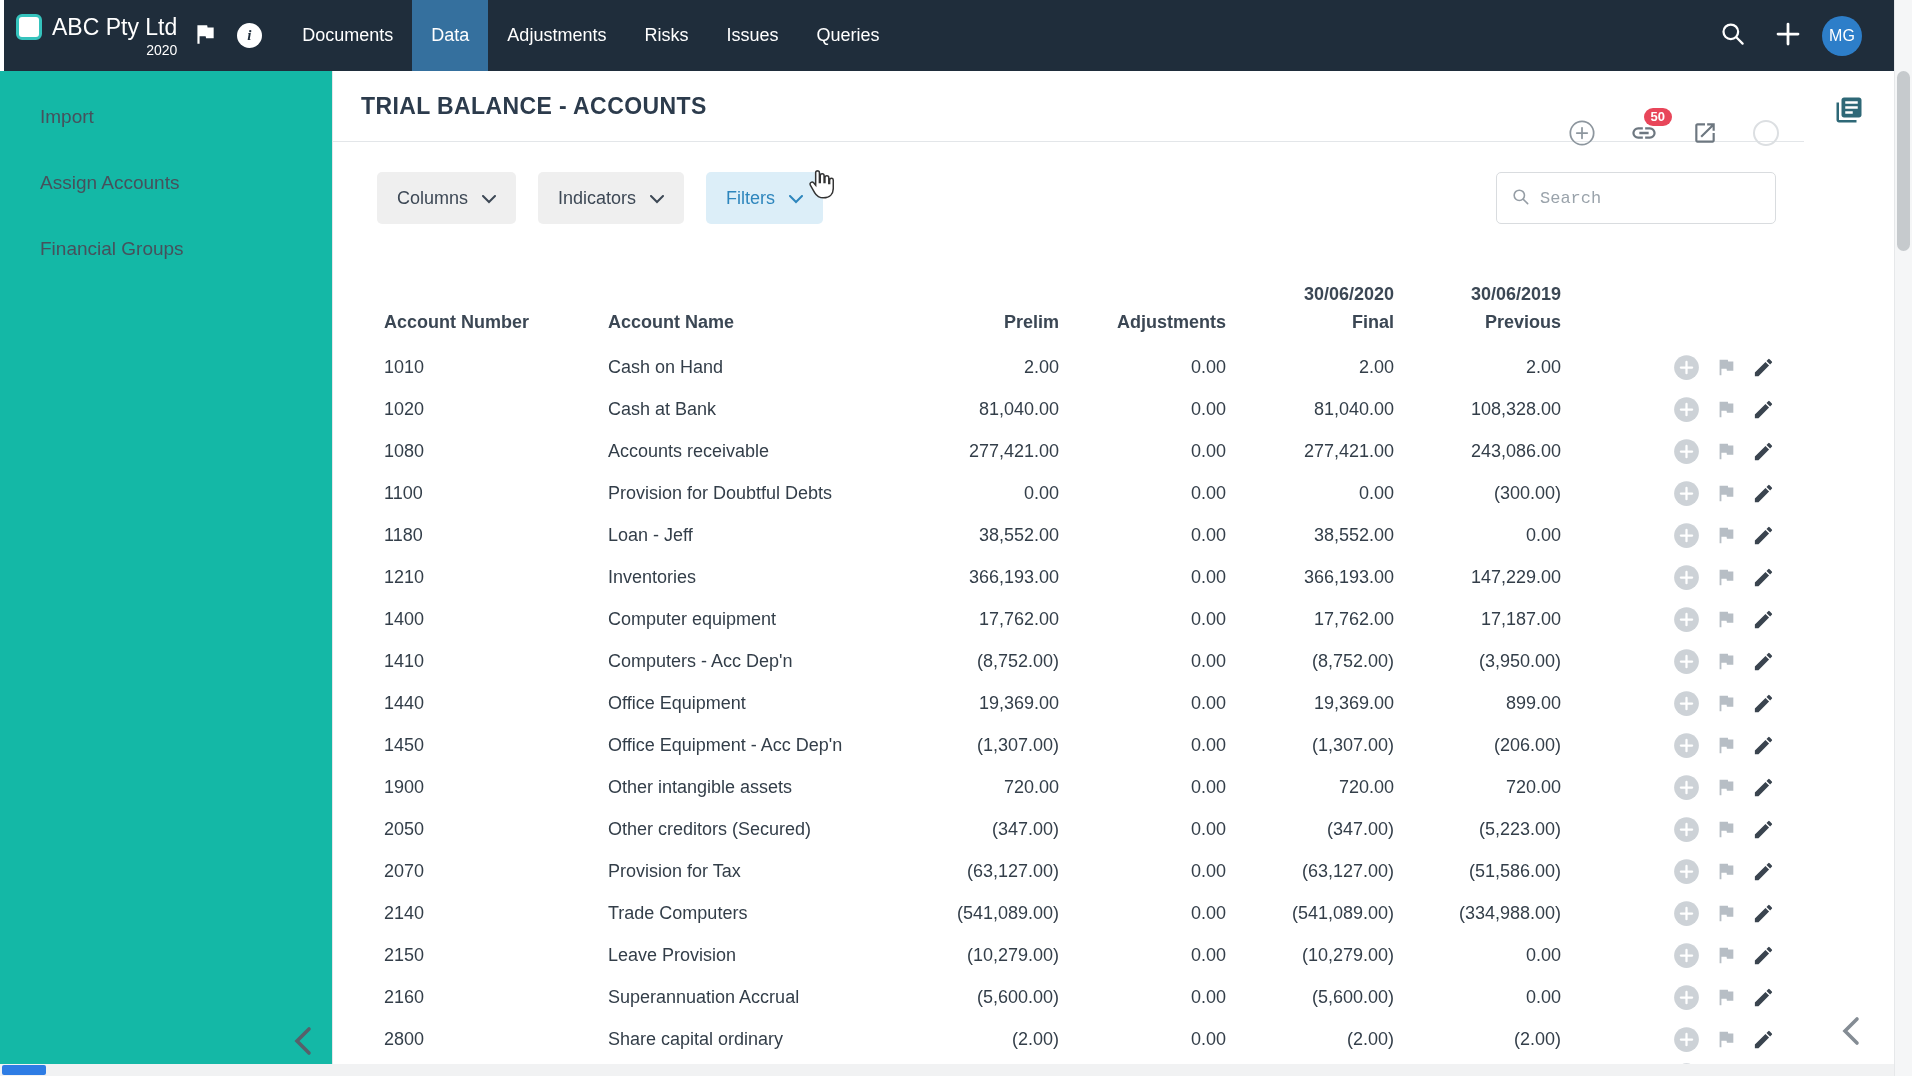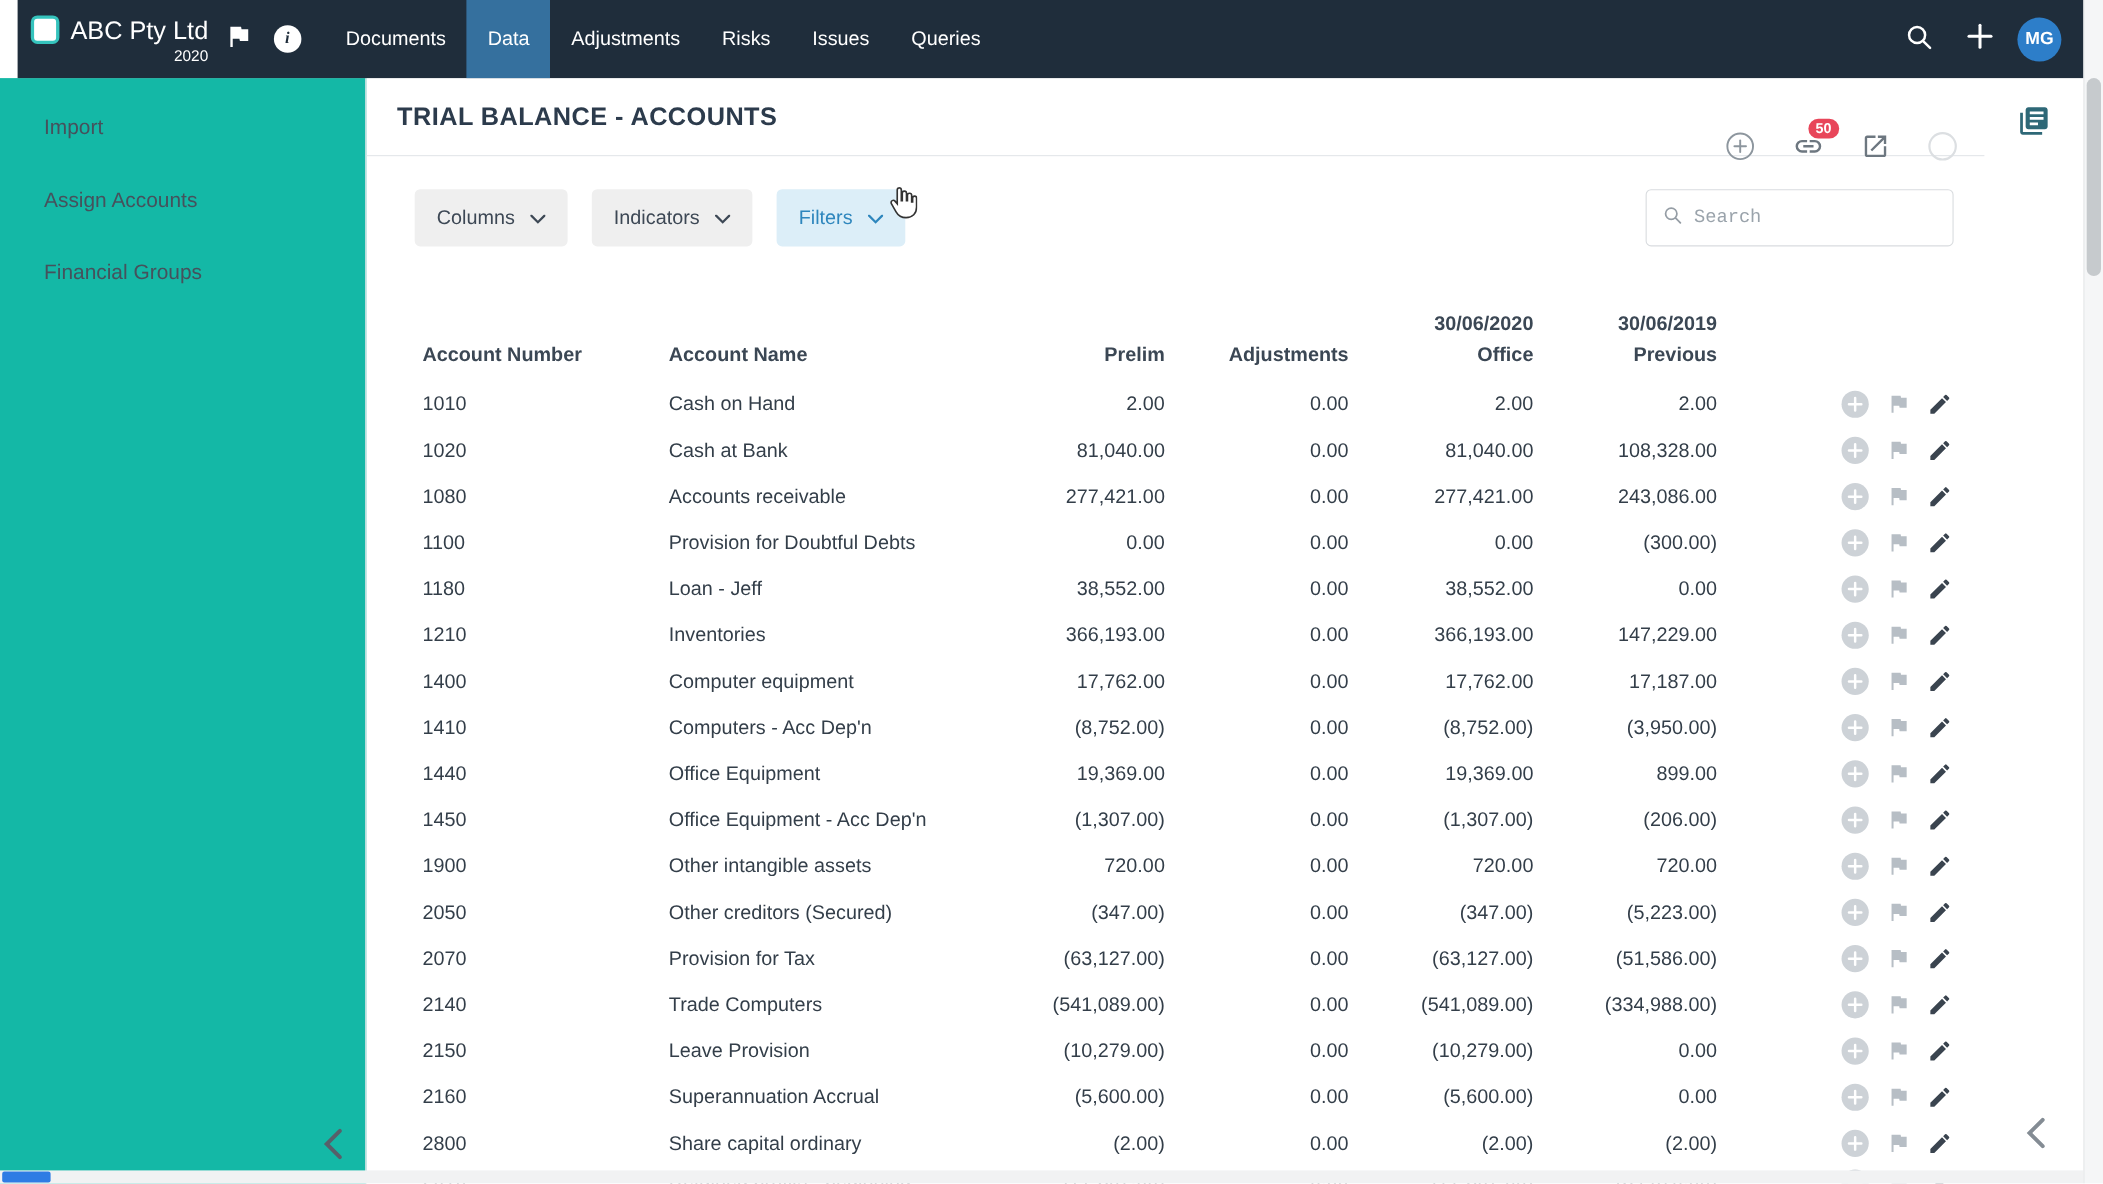--- a/index.html
+++ b/index.html
@@ -1,32 +1,32 @@
 <!DOCTYPE html>
 <html><head>
 <meta charset="utf-8">
 <style>
   * { margin:0; padding:0; box-sizing:border-box; }
   html,body { width:1912px; height:1076px; overflow:hidden; }
   body { font-family:"Liberation Sans","DejaVu Sans",sans-serif; background:#fff; position:relative; color:#333e49; }
 
   
-  .topbar { position:absolute; top:0; left:16px; width:1894px; height:71px; background:#1f2d3b; display:flex; align-items:stretch; color:#fff; z-index:20; }
+  .topbar { position:absolute; top:0; left:4px; width:1894px; height:71px; background:#1f2d3b; display:flex; align-items:stretch; color:#fff; z-index:20; }
   .brand { display:flex; flex-direction:column; justify-content:center; padding:0 6px 0 12px; cursor:pointer; }
   .brand-row { display:flex; align-items:center; gap:10px; }
   .logo { width:26px; height:26px; border:3px solid #35c3bd; border-radius:6px; background:#fff; display:inline-block; }
   .company-name { font-size:23px; color:#fff; white-space:nowrap; }
   .brand-year { font-size:14px; text-align:right; color:#fff; margin-top:1px; }
   .topbar-icon-btn { width:44px; display:flex; align-items:center; justify-content:center; cursor:pointer; }
   .info-circle { width:25px; height:25px; border-radius:50%; background:#fff; color:#1f2d3b; display:flex; align-items:center; justify-content:center; font-weight:700; font-size:15px; font-family:"Liberation Serif",serif; font-style:italic; }
   .nav { display:flex; align-items:stretch; margin-left:12px; }
   .nav-item { display:flex; align-items:center; padding:0 19px; font-size:18px; cursor:pointer; white-space:nowrap; }
   .nav-item.active { background:#35709e; }
   .topbar-right { margin-left:auto; display:flex; align-items:center; gap:12px; padding-right:36px; }
-  .avatar { width:40px; height:40px; border-radius:50%; background:#2d7ec9; display:flex; align-items:center; justify-content:center; font-size:16px; font-weight:700; cursor:pointer; }
+  .avatar { width:40px; height:40px; border-radius:50%; background:#2d7ec9; display:flex; align-items:center; justify-content:center; font-size:16px; font-weight:400; cursor:pointer; }
 
   
   .app { position:absolute; top:71px; left:0; width:1894px; height:1005px; display:flex; background:#fff; }
   .sidebar { width:333px; min-width:333px; border-right:1px solid #e4e7e9; position:relative; background:#14b8a6; }
   .side-items { padding-top:13px; }
   .side-item { height:66px; display:flex; align-items:center; padding-left:40px; font-size:19px; color:#46515c; cursor:pointer; }
   .side-item.active { background:#edf2f3; color:#1f8aac; font-weight:700; }
   .side-collapse { position:absolute; bottom:16px; right:20px; cursor:pointer; }
 
   .main { flex:1; position:relative; overflow:hidden; }
@@ -219,21 +219,21 @@
     </div>
 
     <div class="tb-table">
       <div class="t-head">
         <div class="hcell c1">Account Number</div>
         <div class="hcell c2">Account Name</div>
         <div class="hcell c3">Prelim</div>
         <div class="hcell c4">Adjustments</div>
         <div class="hcell c5">
           <span class="h-line">30/06/2020</span>
-          <span class="h-line">Office</span>
+          <span class="h-line">Final</span>
         </div>
         <div class="hcell c6">
           <span class="h-line">30/06/2019</span>
           <span class="h-line">Previous</span>
         </div>
         <div class="hcell c7"></div>
       </div>
       <div>
   <div class="t-row">
     <div class="cell c1">1010</div>

